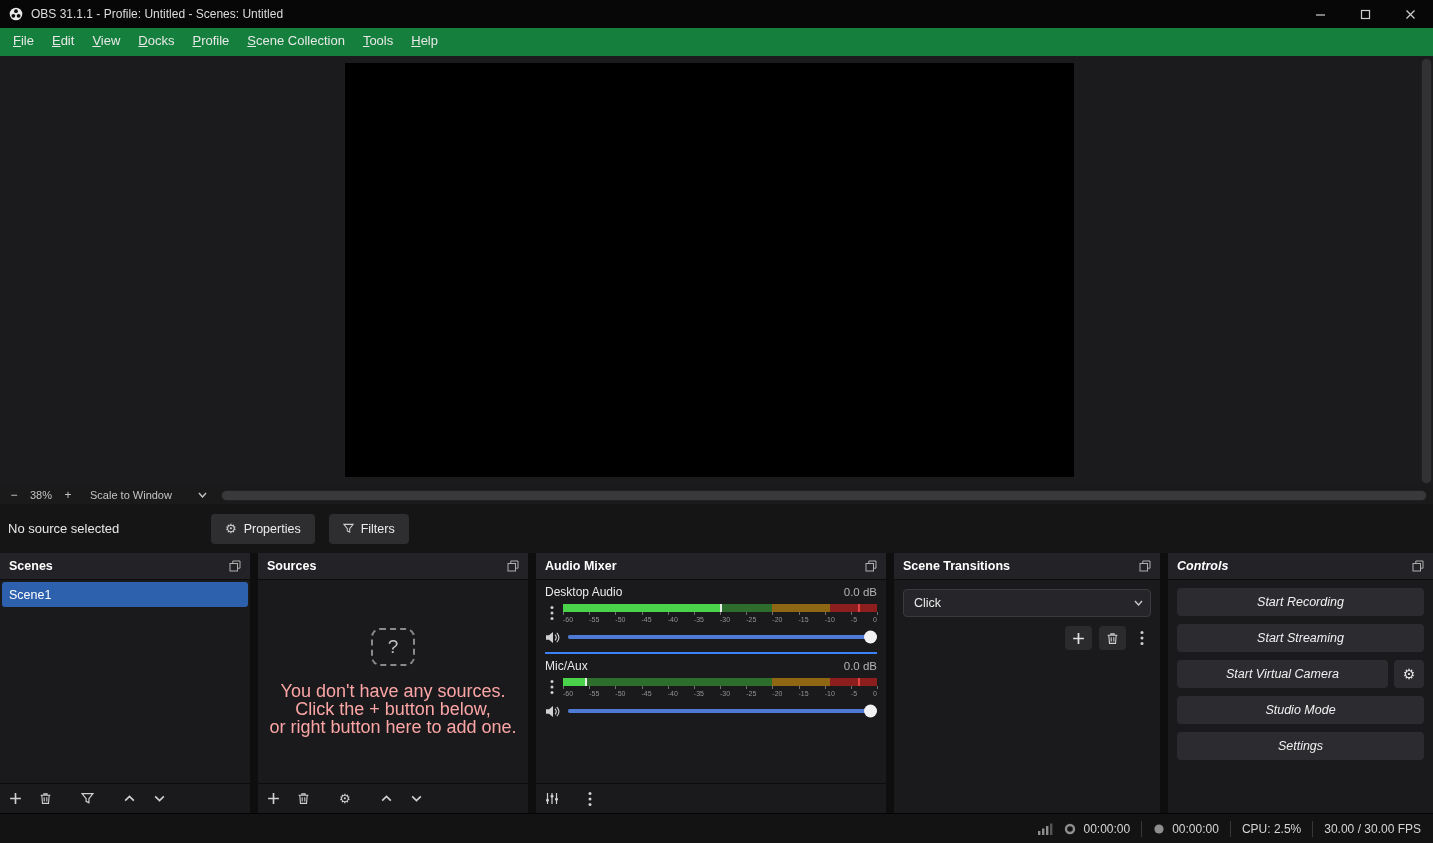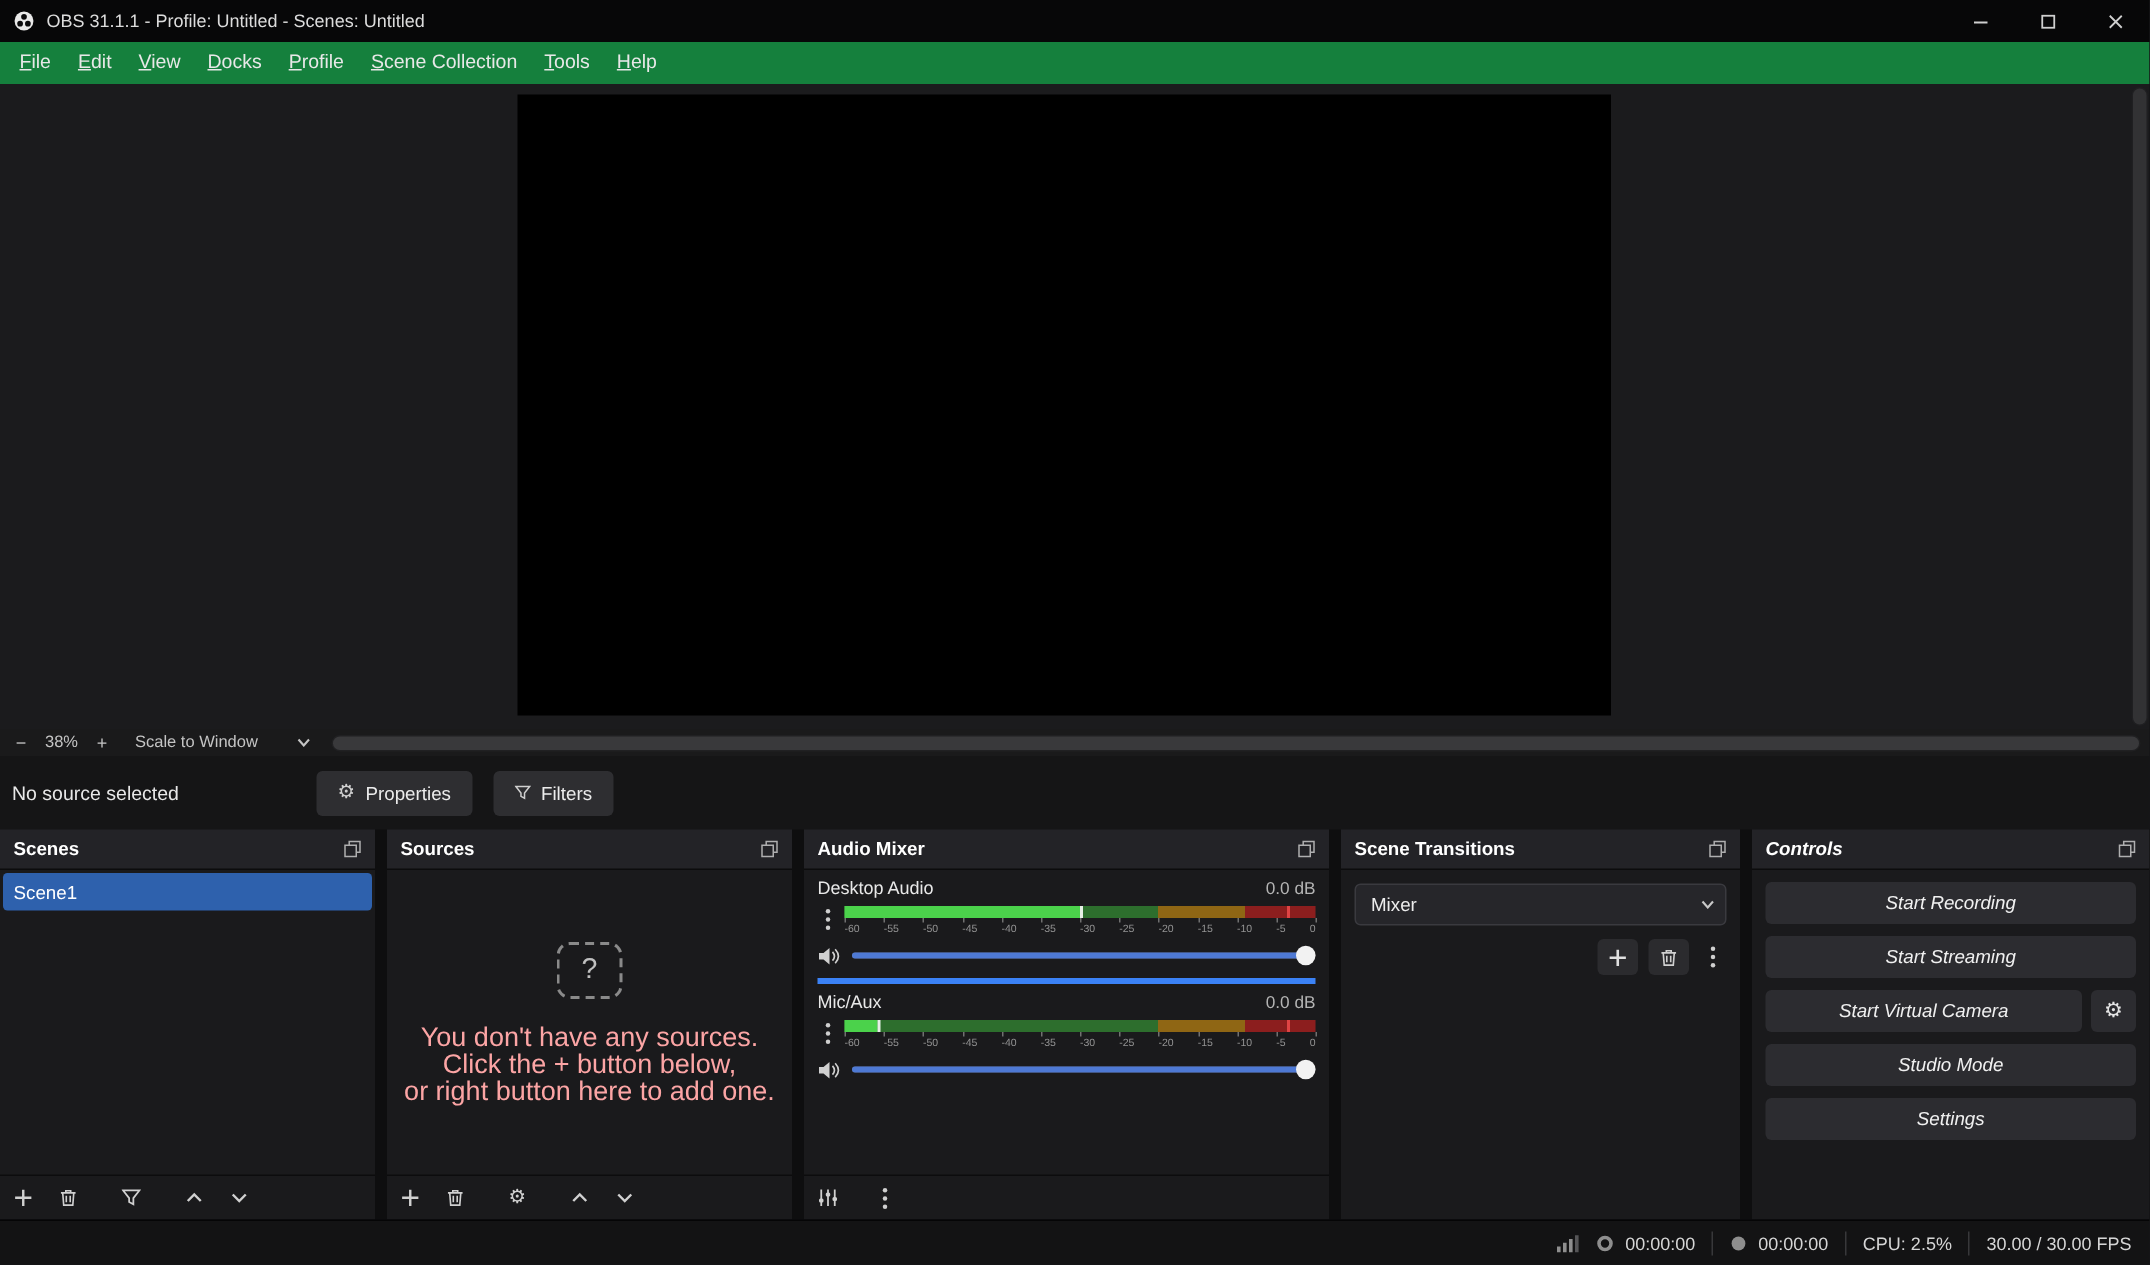--- a/index.html
+++ b/index.html
@@ -72,21 +72,21 @@
 
   
   .sources-empty { position:absolute; inset:0; display:flex; flex-direction:column; align-items:center;
     justify-content:center; text-align:center; }
   .q-icon { width:44px; height:38px; border:2px dashed #8a8a8a; border-radius:9px; color:#c0c0c0;
     font-size:19px; display:flex; align-items:center; justify-content:center; margin-bottom:16px; }
   .sources-empty .line { font-size:18px; color:#fca5a5; line-height:18px; }
 
   
   .mixer-body { padding:5px 9px 0 9px; }
-  .channel + .channel { border-top:4px solid #3b82f6; margin-top:7px; padding-top:5px; }
+  .channel + .channel { border-top:2px solid #3b82f6; margin-top:7px; padding-top:5px; }
   .ch-head { display:flex; align-items:baseline; height:17px; }
   .ch-name { font-size:12px; color:#e8e8e8; }
   .ch-db { margin-left:auto; font-size:11.5px; color:#b4b4b4; }
   .ch-meter-row { display:flex; align-items:flex-start; gap:5px; margin-top:2px; }
   .kebab-btn { width:13px; padding-top:1px; display:flex; justify-content:center; }
   .meter-stack { flex:1; }
   .meter { position:relative; height:8px; background:#202022; }
   .meter .zone { position:absolute; top:0; bottom:0; }
   .z-green  { left:0;     width:66.7%; background:#2d6e2d; }
   .z-yellow { left:66.7%; width:18.3%; background:#8f6614; }
@@ -482,21 +482,21 @@
       <span>Scene Transitions</span>
       <span class="popout">
         <svg width="12" height="12" viewBox="0 0 12 12">
             <rect x="1" y="3.5" width="7.5" height="7.5" fill="none" stroke="#c8c8c8"></rect>
             <path d="M3.8 3.5V1h7.2v7.2H8.5" fill="none" stroke="#c8c8c8"></path>
           </svg>
       </span>
     </div>
     <div class="panel-body trans-body">
       <div class="combo">
-        <span class="combo-text">Mixer</span>
+        <span class="combo-text">Click</span>
         <span class="combo-arrow">
           <svg width="9" height="6" viewBox="0 0 9 6">
               <path d="M1 1l3.5 4L8 1" fill="none" stroke="#c8c8c8" stroke-width="1.4"></path>
             </svg>
         </span>
       </div>
       <div class="trans-actions">
         <div class="small-btn">
           <svg width="13" height="13" viewBox="0 0 12 12">
               <path d="M6 1v10M1 6h10" stroke="#e0e0e0" stroke-width="1.6"></path>

